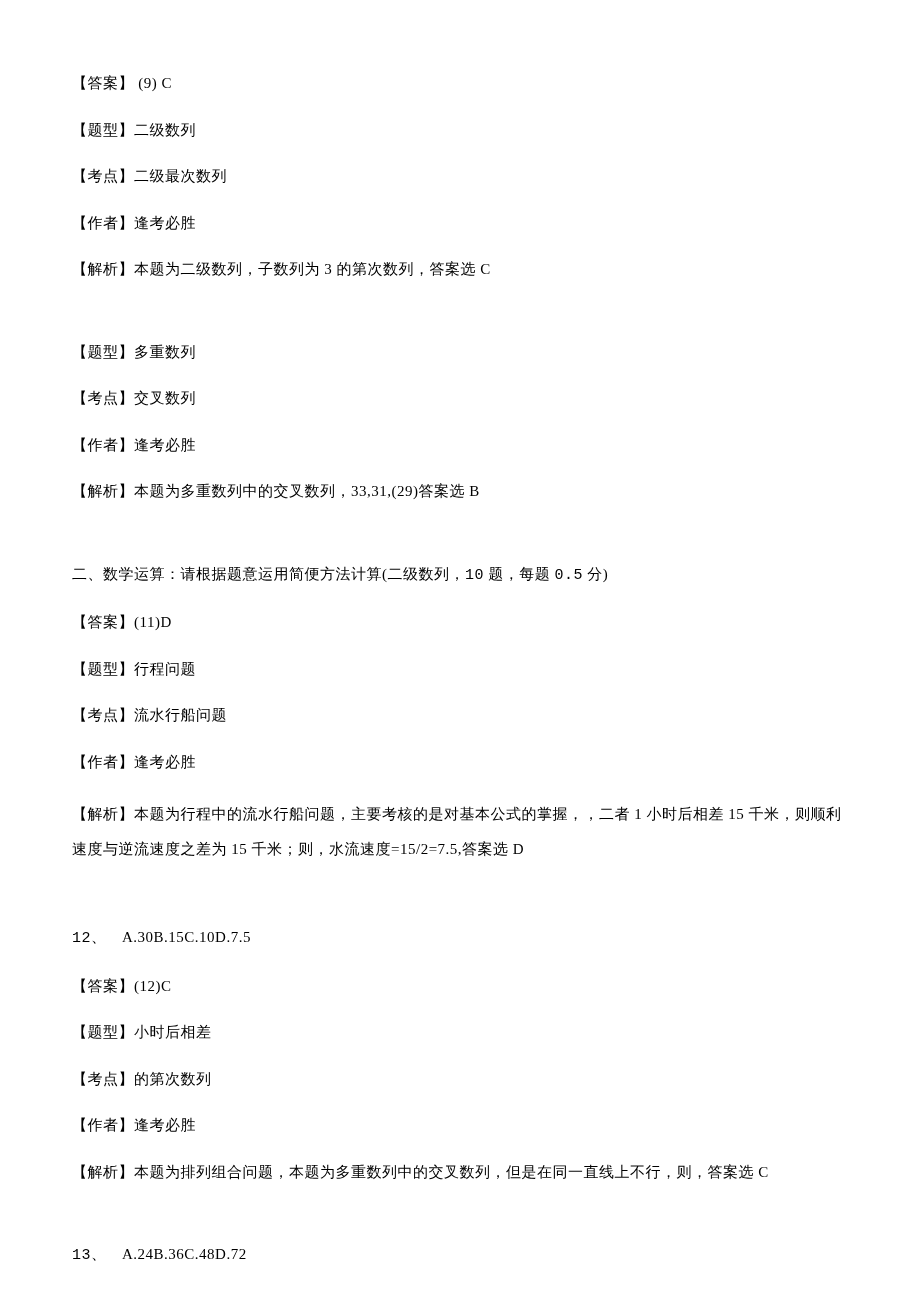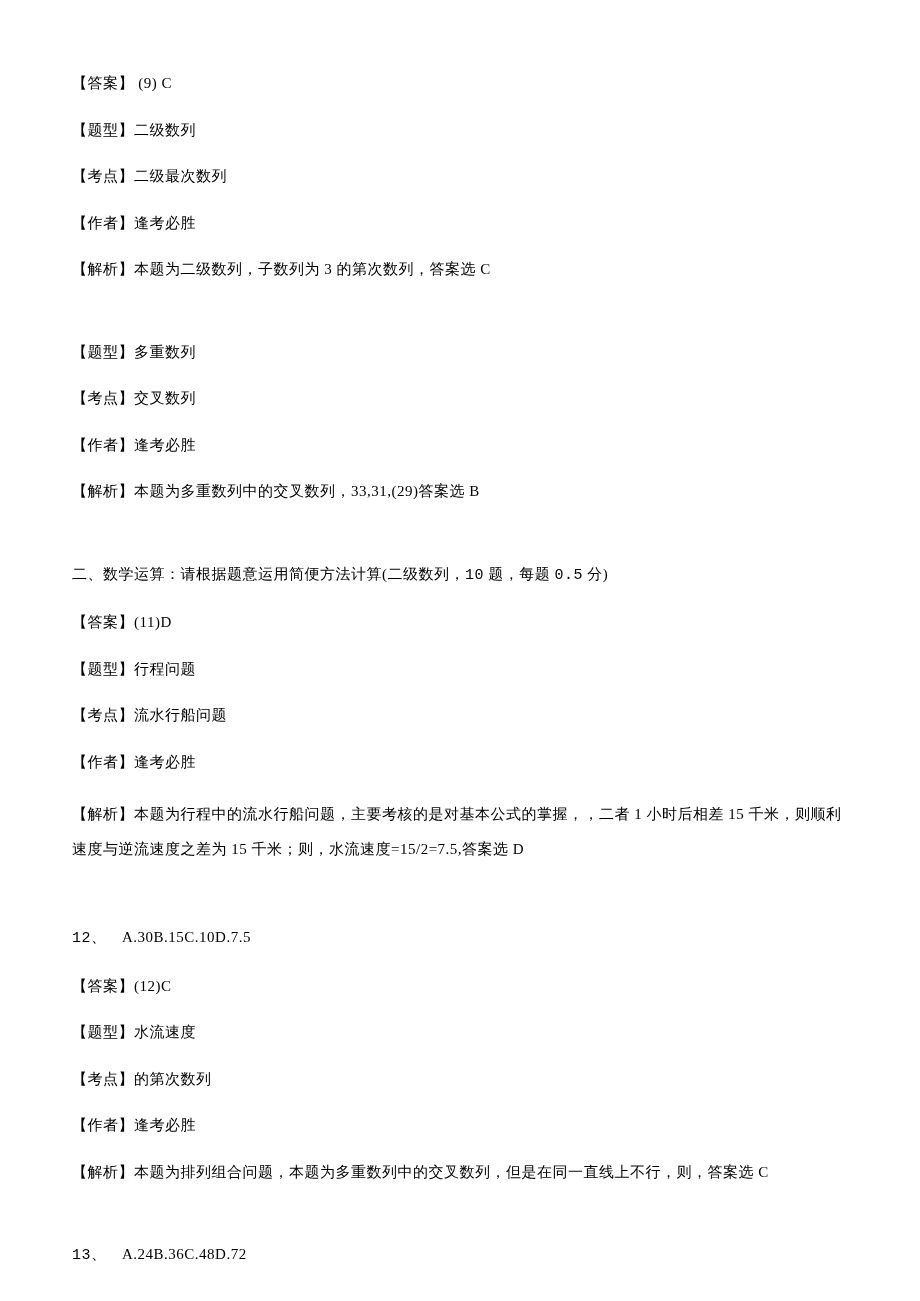--- a/index.html
+++ b/index.html
@@ -56,21 +56,21 @@
   <p class="line">【考点】流水行船问题</p>
   <p class="line">【作者】逢考必胜</p>
   <p class="line" style="line-height:2.3;">【解析】本题为行程中的流水行船问题，主要考核的是对基本公式的掌握，，二者 1 小时后相差 15 千米，则顺利速度与逆流速度之差为 15 千米；则，水流速度=15/2=7.5,答案选 D</p>
 
   <div class="section-gap"></div>
 
   <p class="line">
     <span class="sans-num">12</span><span>、 </span><span>A.30B.15C.10D.7.5</span>
   </p>
   <p class="line">【答案】(12)C</p>
-  <p class="line">【题型】水流速度</p>
+  <p class="line">【题型】小时后相差</p>
   <p class="line">【考点】的第次数列</p>
   <p class="line">【作者】逢考必胜</p>
   <p class="line">【解析】本题为排列组合问题，本题为多重数列中的交叉数列，但是在同一直线上不行，则，答案选 C</p>
 
   <div class="section-gap"></div>
 
   <p class="line">
     <span class="sans-num">13</span><span>、 </span><span>A.24B.36C.48D.72</span>
   </p>
 

